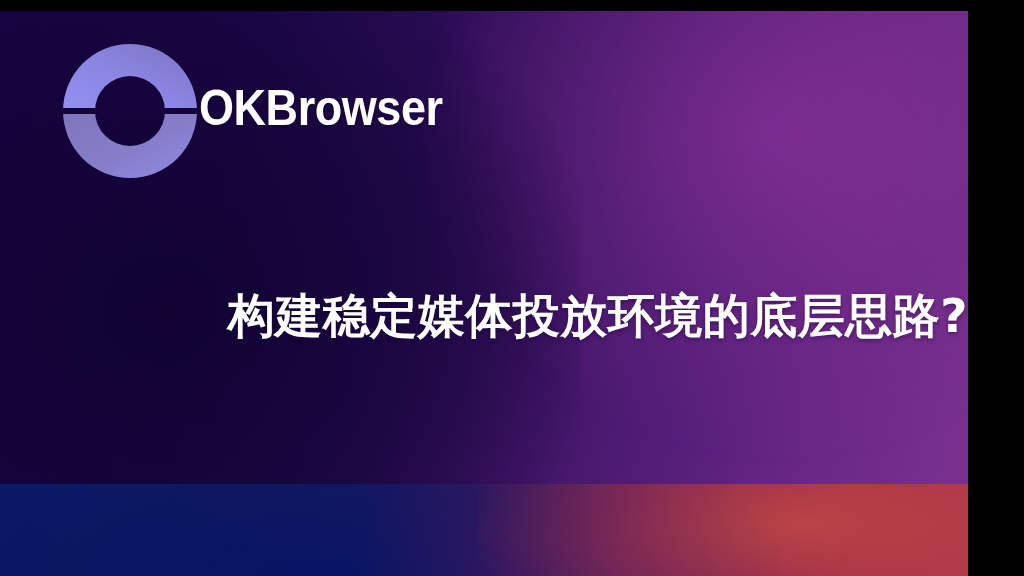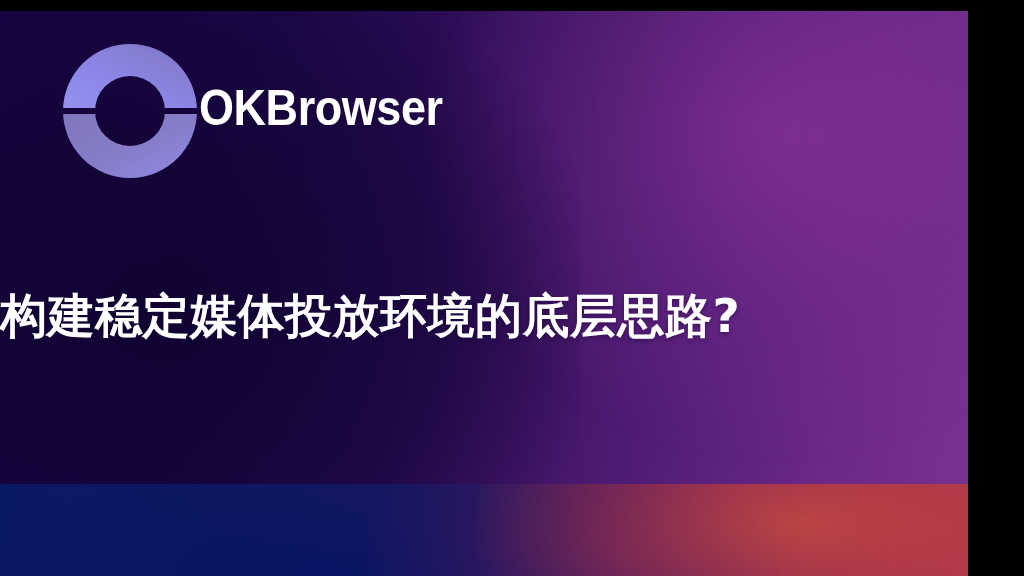--- a/index.html
+++ b/index.html
@@ -138,21 +138,21 @@
     white-space: nowrap;
     text-shadow: 0 1px 2px rgba(20, 4, 50, 0.55);
   }
 
   
   .headline {
     position: absolute;
     left: 0;
     right: 0;
     top: 276px;
-    text-align: left;
+    text-align: right;
     color: #ffffff;
     font-family: "DejaVu Sans", "Liberation Sans", sans-serif;
     font-size: 47px;
     font-weight: bold;
     line-height: 58px;
     letter-spacing: 0.5px;
     white-space: nowrap;
     text-shadow: 0 2px 4px rgba(22, 5, 52, 0.45);
   }
 </style>

